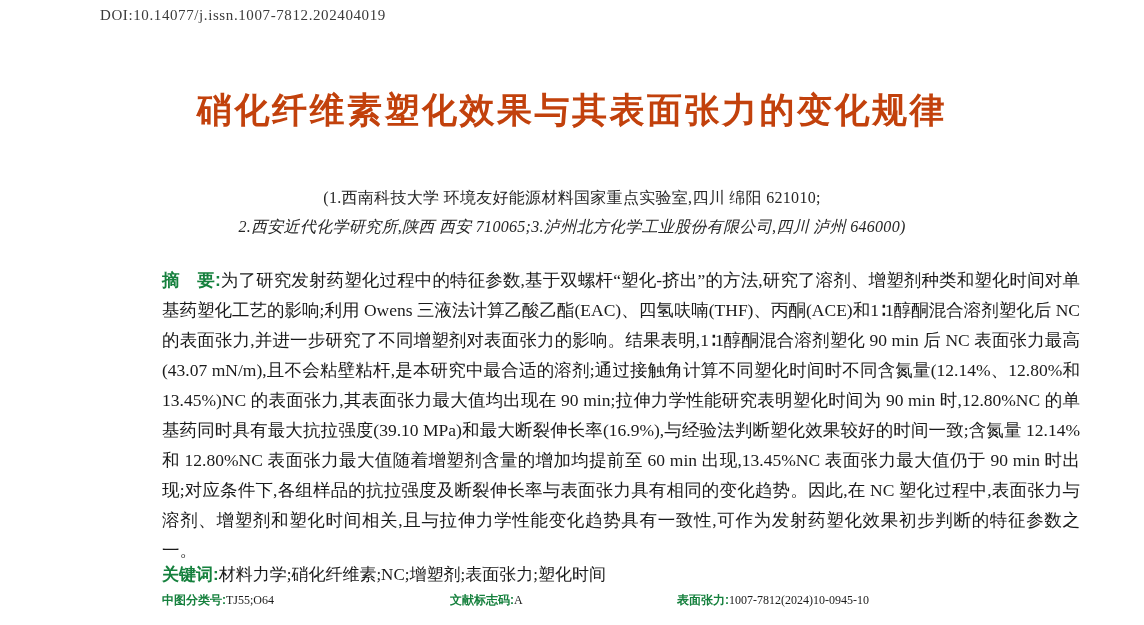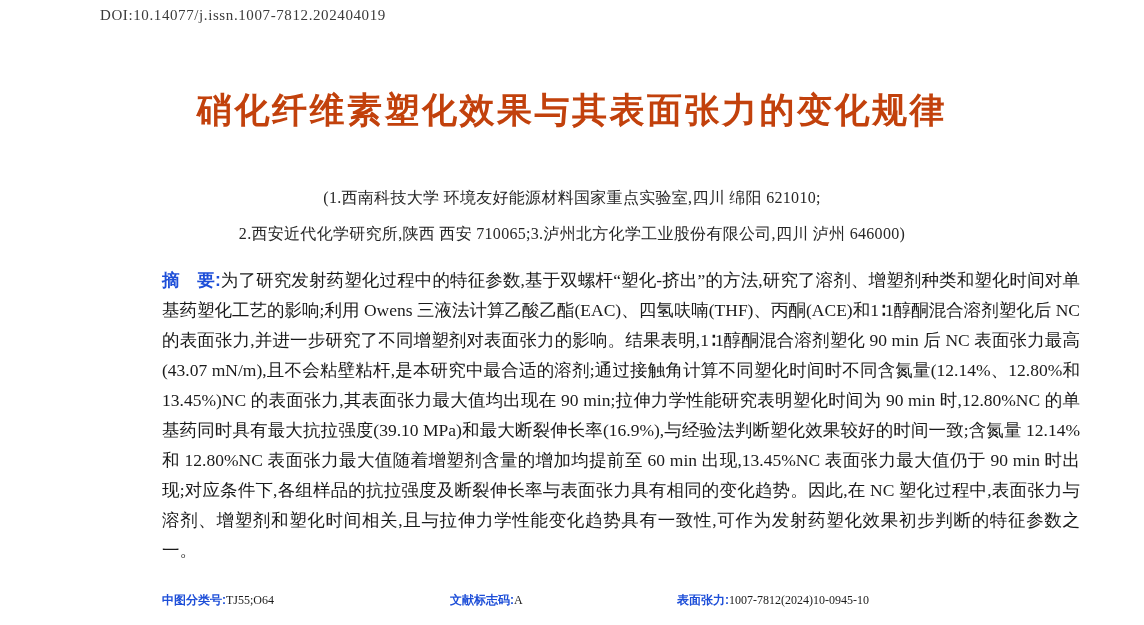--- a/index.html
+++ b/index.html
@@ -53,36 +53,36 @@
   .affil {
     position: absolute;
     left: 0;
     right: 0;
     text-align: center;
     font-size: 16px;
     letter-spacing: 0.3px;
     color: #262626;
   }
   .affil-1 { top: 188px; }
-  .affil-2 { top: 224px; }
+  .affil-2 { top: 217px; font-style: italic; }
   .abstract {
     position: absolute;
     left: 162px;
     top: 265px;
     width: 918px;
     font-size: 17.5px;
     line-height: 30px;
     text-align: justify;
     color: #1a1a1a;
     margin: 0;
   }
   .bold-label {
     font-family: "Liberation Sans", sans-serif;
     font-weight: 700;
-    color: #1d4ed8;
+    color: #15803d;
   }
   .keywords {
     position: absolute;
     left: 162px;
     top: 563px;
     width: 918px;
     font-size: 17px;
     color: #1a1a1a;
   }
   .meta-row {
@@ -107,20 +107,21 @@
   <div class="doi">DOI:10.14077/j.issn.1007-7812.202404019</div>
 
   <h1 class="paper-title">硝化纤维素塑化效果与其表面张力的变化规律</h1>
 
 
   <div class="affil affil-1">(1.西南科技大学 环境友好能源材料国家重点实验室,四川 绵阳 621010;</div>
   <div class="affil affil-2">2.西安近代化学研究所,陕西 西安 710065;3.泸州北方化学工业股份有限公司,四川 泸州 646000)</div>
 
   <p class="abstract"><span class="bold-label">摘　要:</span><span>为了研究发射药塑化过程中的特征参数,基于双螺杆“塑化-挤出”的方法,研究了溶剂、增塑剂种类和塑化时间对单基药塑化工艺的影响;利用 Owens 三液法计算乙酸乙酯(EAC)、四氢呋喃(THF)、丙酮(ACE)和1∶1醇酮混合溶剂塑化后 NC 的表面张力,并进一步研究了不同增塑剂对表面张力的影响。结果表明,1∶1醇酮混合溶剂塑化 90 min 后 NC 表面张力最高(43.07 mN/m),且不会粘壁粘杆,是本研究中最合适的溶剂;通过接触角计算不同塑化时间时不同含氮量(12.14%、12.80%和 13.45%)NC 的表面张力,其表面张力最大值均出现在 90 min;拉伸力学性能研究表明塑化时间为 90 min 时,12.80%NC 的单基药同时具有最大抗拉强度(39.10 MPa)和最大断裂伸长率(16.9%),与经验法判断塑化效果较好的时间一致;含氮量 12.14%和 12.80%NC 表面张力最大值随着增塑剂含量的增加均提前至 60 min 出现,13.45%NC 表面张力最大值仍于 90 min 时出现;对应条件下,各组样品的抗拉强度及断裂伸长率与表面张力具有相同的变化趋势。因此,在 NC 塑化过程中,表面张力与溶剂、增塑剂和塑化时间相关,且与拉伸力学性能变化趋势具有一致性,可作为发射药塑化效果初步判断的特征参数之一。</span></p>
 
+  <div class="keywords"><span class="bold-label">关键词:</span><span>材料力学;硝化纤维素;NC;增塑剂;表面张力;塑化时间</span></div>
 
   <div class="meta-row">
     <span class="meta-item meta-clc"><span class="bold-label">中图分类号:</span><span>TJ55;O64</span></span>
     <span class="meta-item meta-doc"><span class="bold-label">文献标志码:</span><span>A</span></span>
     <span class="meta-item meta-article"><span class="bold-label">表面张力:</span><span>1007-7812(2024)10-0945-10</span></span>
   </div>
 
 </div>
 
 </body></html>

